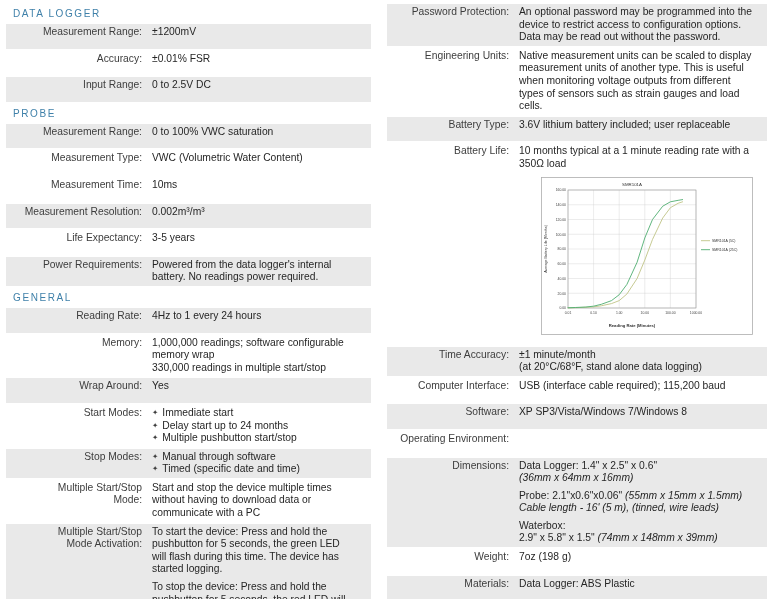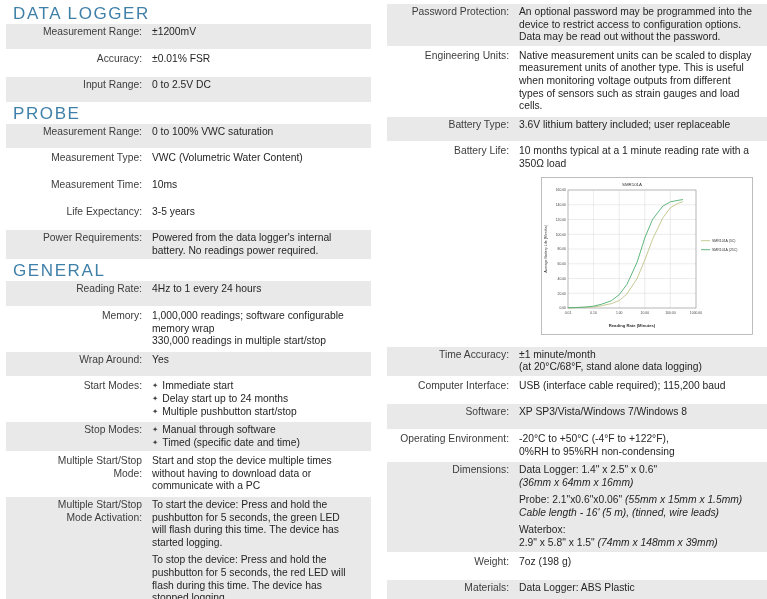--- a/index.html
+++ b/index.html
@@ -5,21 +5,21 @@
   html,body{margin:0;padding:0;}
   body{
     width:767px;height:599px;overflow:hidden;background:#ffffff;
     font-family:"Liberation Sans","DejaVu Sans",sans-serif;
     font-size:10.3px;line-height:12.6px;color:#262626;
   }
   .page{display:flex;width:767px;}
   .col-left{flex:0 0 371px;}
   .col-right{flex:0 0 380px;margin-left:16px;padding-top:4px;}
   .section-title{
-    color:#3f80a9;font-size:17px;letter-spacing:1.6px;
+    color:#3f80a9;font-size:10px;letter-spacing:1.6px;
     margin:5px 0 3px 13px;line-height:14px;white-space:nowrap;
   }
   .section-title:first-child{margin-top:7px;}
   .spec-row{display:flex;margin-bottom:2px;}
   .col-left .spec-row{margin-left:6px;}
   .spec-row.shaded{background:#e9e9e9;}
   .spec-label{
     flex:0 0 134px;text-align:right;padding:2px 0 10px 2px;
     color:#3d3d3d;white-space:pre-line;
   }
@@ -78,20 +78,28 @@
           <div class="vblock">
             <div class="vline"><span>VWC (Volumetric Water Content)</span></div>
           </div>
         </div>
       </div>
       <div class="spec-row">
         <div class="spec-label">Measurement Time:</div>
         <div class="spec-value">
           <div class="vblock">
             <div class="vline"><span>10ms</span></div>
+          </div>
+        </div>
+      </div>
+      <div class="spec-row shaded">
+        <div class="spec-label">Measurement Resolution:</div>
+        <div class="spec-value">
+          <div class="vblock">
+            <div class="vline"><span>0.002m³/m³</span></div>
           </div>
         </div>
       </div>
       <div class="spec-row">
         <div class="spec-label">Life Expectancy:</div>
         <div class="spec-value">
           <div class="vblock">
             <div class="vline"><span>3-5 years</span></div>
           </div>
         </div>
@@ -277,26 +285,20 @@
       <div class="spec-row shaded">
         <div class="spec-label">Software:</div>
         <div class="spec-value">
           <div class="vblock">
             <div class="vline"><span>XP SP3/Vista/Windows 7/Windows 8</span></div>
           </div>
         </div>
       </div>
       <div class="spec-row">
         <div class="spec-label">Operating Environment:</div>
-        <div class="spec-value">
-          <div class="vblock">
-            <div class="vline"><span>-20°C to +50°C (-4°F to +122°F),</span></div>
-            <div class="vline"><span>0%RH to 95%RH non-condensing</span></div>
-          </div>
-        </div>
       </div>
       <div class="spec-row shaded">
         <div class="spec-label">Dimensions:</div>
         <div class="spec-value">
           <div class="vblock">
             <div class="vline"><span>Data Logger: 1.4" x 2.5" x 0.6"</span></div>
             <div class="vline"><span class="it">(36mm x 64mm x 16mm)</span></div>
           </div>
           <div class="vblock">
             <div class="vline"><span>Probe: 2.1"x0.6"x0.06" </span><span class="it">(55mm x 15mm x 1.5mm)</span></div>

